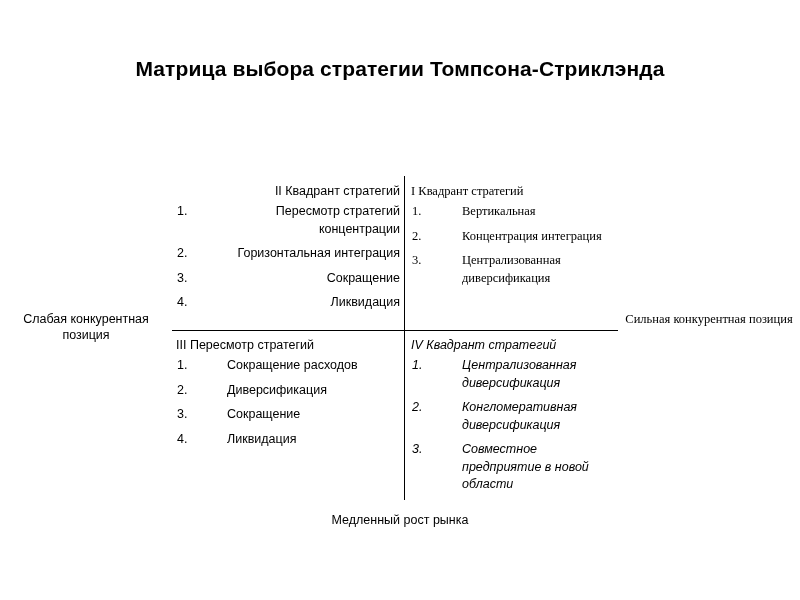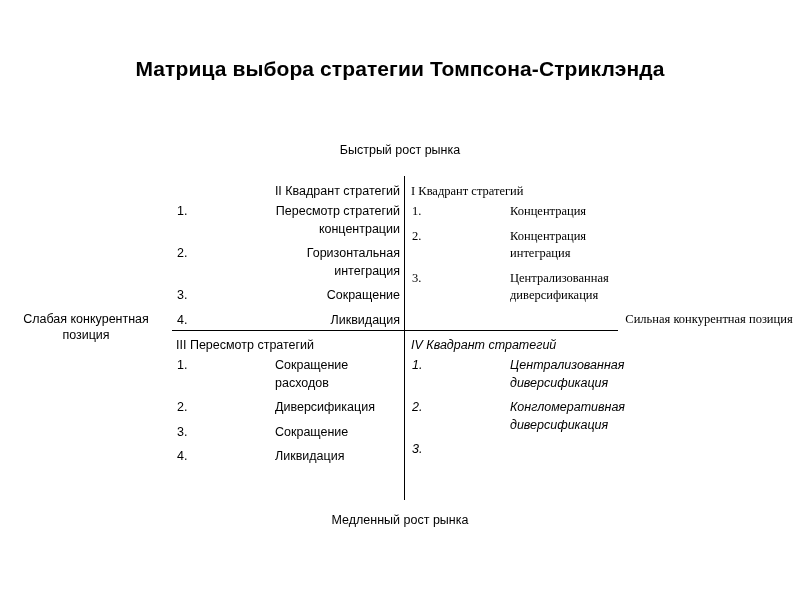--- a/index.html
+++ b/index.html
@@ -119,31 +119,29 @@
   .quadrant-item:last-child {
     margin-bottom: 0;
   }
   .item-number {
     position: absolute;
     left: 1px;
     top: 0;
   }
   .item-text {
     display: block;
-    margin-left: 48px;
   }
 </style>
 </head>
 <body>
 
 <div id="slide">
 
   <div class="slide-title">Матрица выбора стратегии Томпсона-Стриклэнда</div>
 
-  <div class="axis-label" id="label-top">Быстрый рост рынка</div>
 
   <div class="axis-label" id="label-bottom">Медленный рост рынка</div>
 
   <div class="axis-label" id="label-left">Слабая конкурентная позиция</div>
 
   <div class="axis-label" id="label-right">Сильная конкурентная позиция</div>
 
   <div class="line-v"></div>
   <div class="line-h"></div>
 
@@ -167,21 +165,21 @@
         <span class="item-text">Ликвидация</span>
       </li>
     </ul>
   </div>
 
   <div class="quadrant" id="quadrant-1">
     <div class="quadrant-heading">I Квадрант стратегий</div>
     <ul class="quadrant-list">
       <li class="quadrant-item">
         <span class="item-number">1.</span>
-        <span class="item-text">Концентрация</span>
+        <span class="item-text">Вертикальная</span>
       </li>
       <li class="quadrant-item">
         <span class="item-number">2.</span>
         <span class="item-text">Концентрация интеграция</span>
       </li>
       <li class="quadrant-item">
         <span class="item-number">3.</span>
         <span class="item-text">Централизованная диверсификация</span>
       </li>
     </ul>
@@ -215,17 +213,18 @@
       <li class="quadrant-item">
         <span class="item-number">1.</span>
         <span class="item-text">Централизованная диверсификация</span>
       </li>
       <li class="quadrant-item">
         <span class="item-number">2.</span>
         <span class="item-text">Конгломеративная диверсификация</span>
       </li>
       <li class="quadrant-item">
         <span class="item-number">3.</span>
+        <span class="item-text">Совместное предприятие в новой области</span>
       </li>
     </ul>
   </div>
 
 </div>
 
 </body></html>

